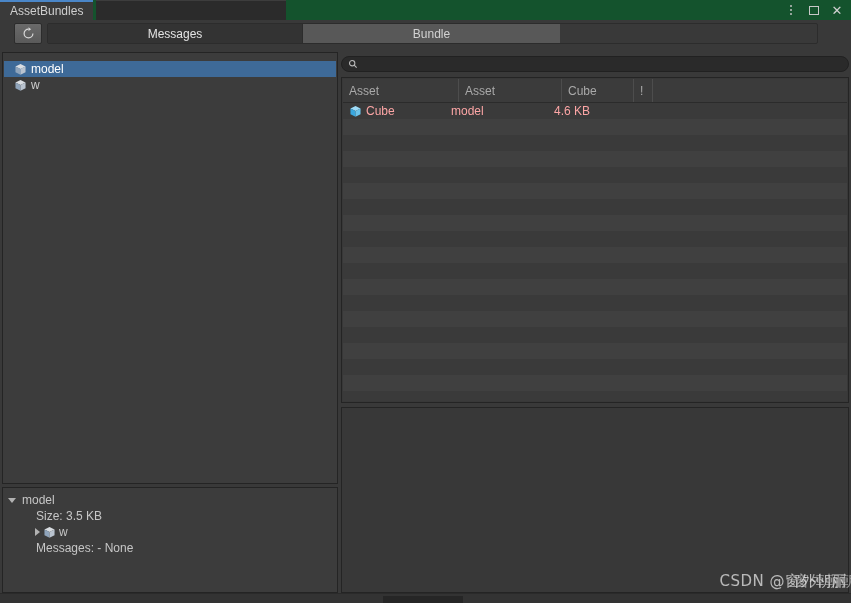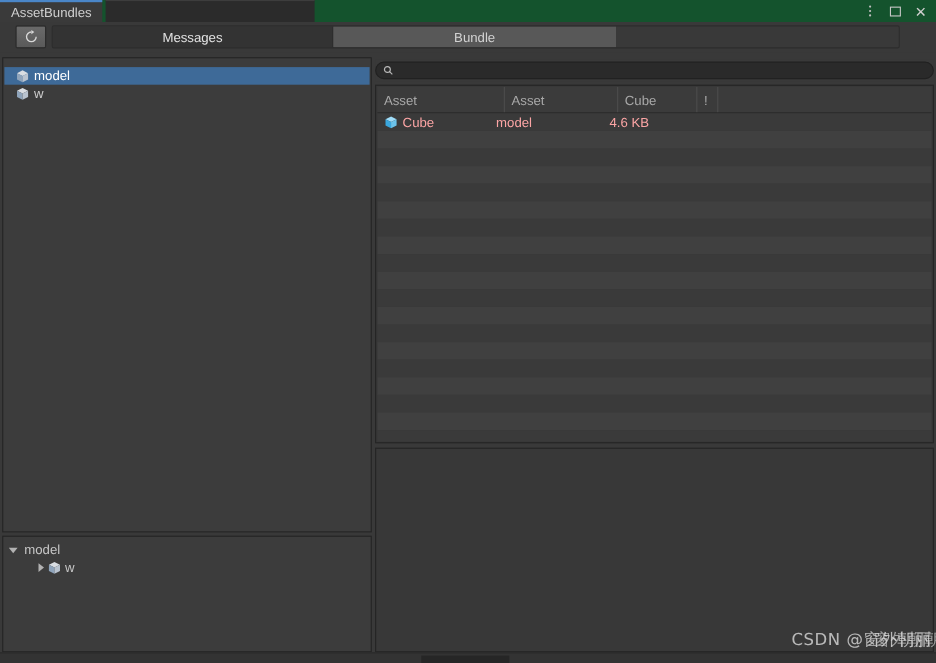--- a/index.html
+++ b/index.html
@@ -309,28 +309,36 @@
         </div>
       </div>
   </div>
 
   <div class="panel" id="bundle-detail-panel">
     <div class="detail-list" id="bundle-detail-list">
         <div class="detail-row ind-0">
           <span class="tri tri-down"></span>
           <span class="lbl">model</span>
         </div>
+        <div class="detail-row ind-1">
+          <span class="tri tri-spacer"></span>
+          <span class="lbl">Size: 3.5 KB</span>
+        </div>
         <div class="detail-row ind-2">
           <span class="tri tri-right"></span>
           <svg width="13" height="13" viewBox="0 0 16 16">
             <path d="M8 1.2 L14.2 4.3 L8 7.4 L1.8 4.3 Z" fill="#d9dde2"></path>
             <path d="M1.8 4.3 L8 7.4 L8 14.4 L1.8 11.3 Z" fill="#8fa4bb"></path>
             <path d="M14.2 4.3 L8 7.4 L8 14.4 L14.2 11.3 Z" fill="#b9c3cf"></path>
           </svg>
           <span class="lbl">w</span>
+        </div>
+        <div class="detail-row ind-1">
+          <span class="tri tri-spacer"></span>
+          <span class="lbl">Messages: - None</span>
         </div>
       </div>
   </div>
 
   <div class="search-wrap">
     <div class="search-field">
       <svg width="10" height="10" viewBox="0 0 12 12">
         <circle cx="5" cy="5" r="3.2" fill="none" stroke="#b9b9b9" stroke-width="1.3"></circle>
         <line x1="7.4" y1="7.4" x2="10.4" y2="10.4" stroke="#b9b9b9" stroke-width="1.3"></line>
       </svg>

